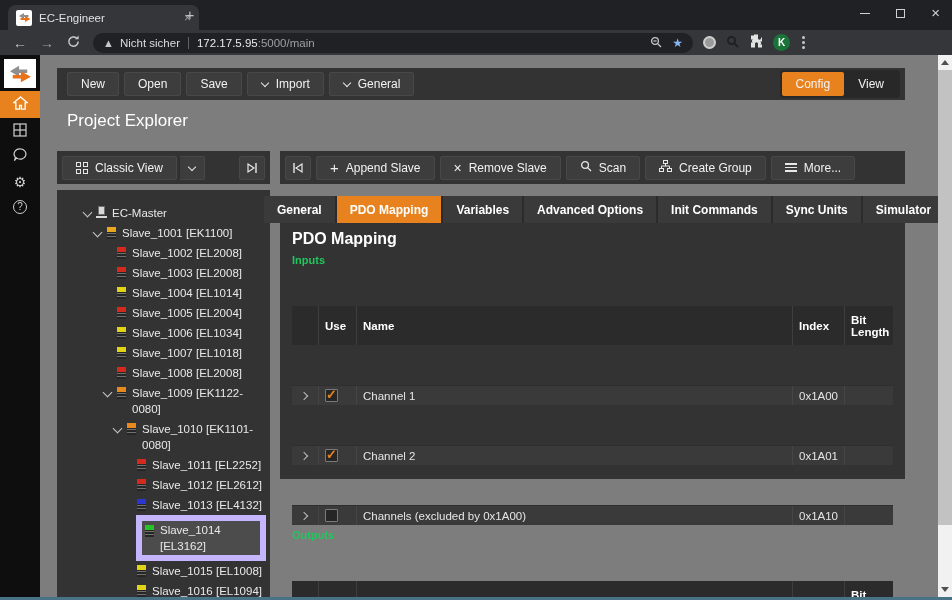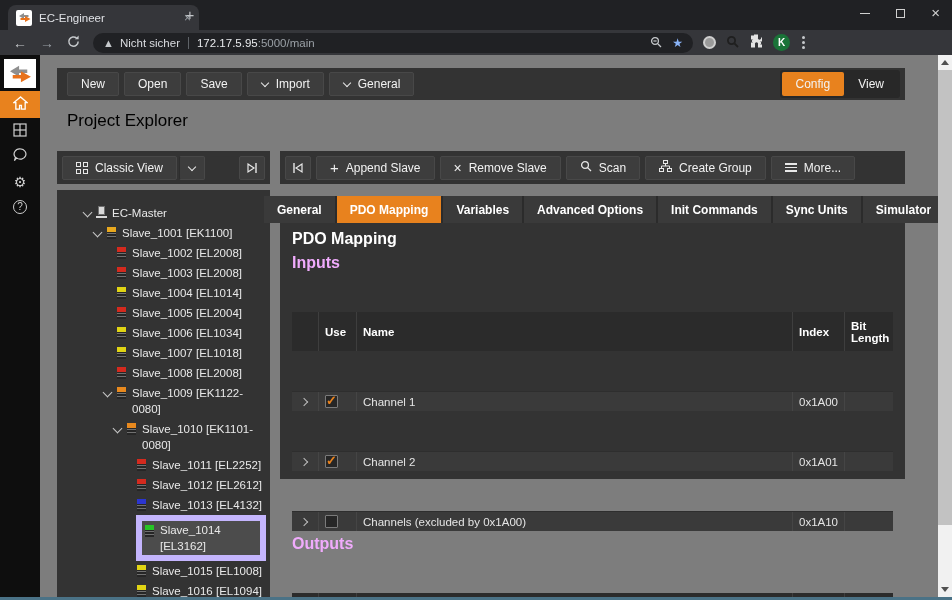--- a/index.html
+++ b/index.html
@@ -60,21 +60,21 @@
   .panel { background:#333333; position:absolute; }
   .top-toolbar { left:17px; top:13px; width:848px; height:32px; display:flex; align-items:center; padding:0 5px; }
   .btn { background:#3d3d3d; border:1px solid #484848; border-radius:2px; height:24px; color:#f2f2f2;
          font-size:12px; display:inline-flex; align-items:center; padding:0 13px; margin-left:5px; gap:7px; white-space:nowrap; }
   .chev-down { width:8px; height:8px; position:relative; display:inline-block; }
   .chev-down::before { content:""; position:absolute; left:1px; top:0; width:5px; height:5px;
          border-right:1.5px solid #e8e8e8; border-bottom:1.5px solid #e8e8e8; transform:rotate(45deg); }
   .seg-group { margin-left:auto; background:#282828; border-radius:3px; padding:2px; display:flex; }
   .seg { height:24px; display:inline-flex; align-items:center; padding:0 14px; font-size:12px; color:#f2f2f2; border-radius:2px; }
 
-  .page-title { position:absolute; left:27px; top:56px; color:#000000; font-size:17px; }
+  .page-title { position:absolute; left:27px; top:56px; color:#ffffff; font-size:17px; }
 
   .view-toolbar { left:17px; top:96px; width:213px; height:33px; display:flex; align-items:center; padding:0 5px; }
   .grid4 { display:inline-grid; grid-template-columns:5px 5px; grid-template-rows:5px 5px; gap:2px; }
   .grid4 i { border:1px solid #e8e8e8; display:block; }
   .split-chev { margin-left:0; border-left:1px solid #2d2d2d; }
   .icon-btn { background:#3d3d3d; border:1px solid #484848; border-radius:2px; width:26px; height:24px;
               display:inline-flex; align-items:center; justify-content:center; margin-left:5px; }
 
   .tree-panel { left:17px; top:135px; width:213px; bottom:0; overflow:hidden; padding-top:13px; }
   .trow { display:flex; align-items:flex-start; padding:2px 4px 2px 0; min-height:20px; line-height:16px; }
@@ -100,21 +100,21 @@
   .plus-ic { font-size:15px; line-height:12px; color:#eee; }
   .more-ic { display:inline-flex; flex-direction:column; gap:2px; }
   .more-ic i { width:12px; height:1.5px; background:#e8e8e8; display:block; }
 
   .tabbar { position:absolute; left:224px; top:141px; width:625px; height:27px; background:#2b2b2b; display:flex; gap:2px; }
   .tab { height:27px; background:#3a3a3a; color:#fff; font-size:12px; font-weight:bold;
          display:inline-flex; align-items:center; padding:0 13px; white-space:nowrap; }
 
   .content { left:240px; top:168px; width:625px; height:256px; padding:7px 12px 0 12px; }
   .h-pdo { color:#fff; font-size:16px; font-weight:bold; margin-bottom:6px; }
-  .h-sec { color:#f0abfc; font-size:16px; font-weight:bold; margin:3px 0 6px 0; }
+  .h-sec { color:#22c55e; font-size:11px; font-weight:bold; margin:3px 0 6px 0; }
   .h-out { margin-top:4px; }
 
   .grid-head, .grid-row { display:grid; grid-template-columns:26px 38px 1fr 52px 49px;margin-top:40px; }
   .grid-head { background:#2b2b2b; min-height:39px; font-weight:bold; font-size:11.5px; color:#fff; }
   .grid-head .cell { display:flex; align-items:center; padding:2px 6px; border-left:1px solid #3e3e3e; }
   .grid-head .cell:first-child { border-left:none; }
   .grid-row { height:20px; background:#3a3a3a; border-top:1px solid #2e2e2e; font-size:11.5px; color:#e5e5e5; }
   .grid-row .cell { display:flex; align-items:center; padding:0 6px; border-left:1px solid #454545; height:100%; }
   .grid-row .cell:first-child { border-left:none; justify-content:center; }
   .row-chev { width:8px; height:8px; position:relative; }

